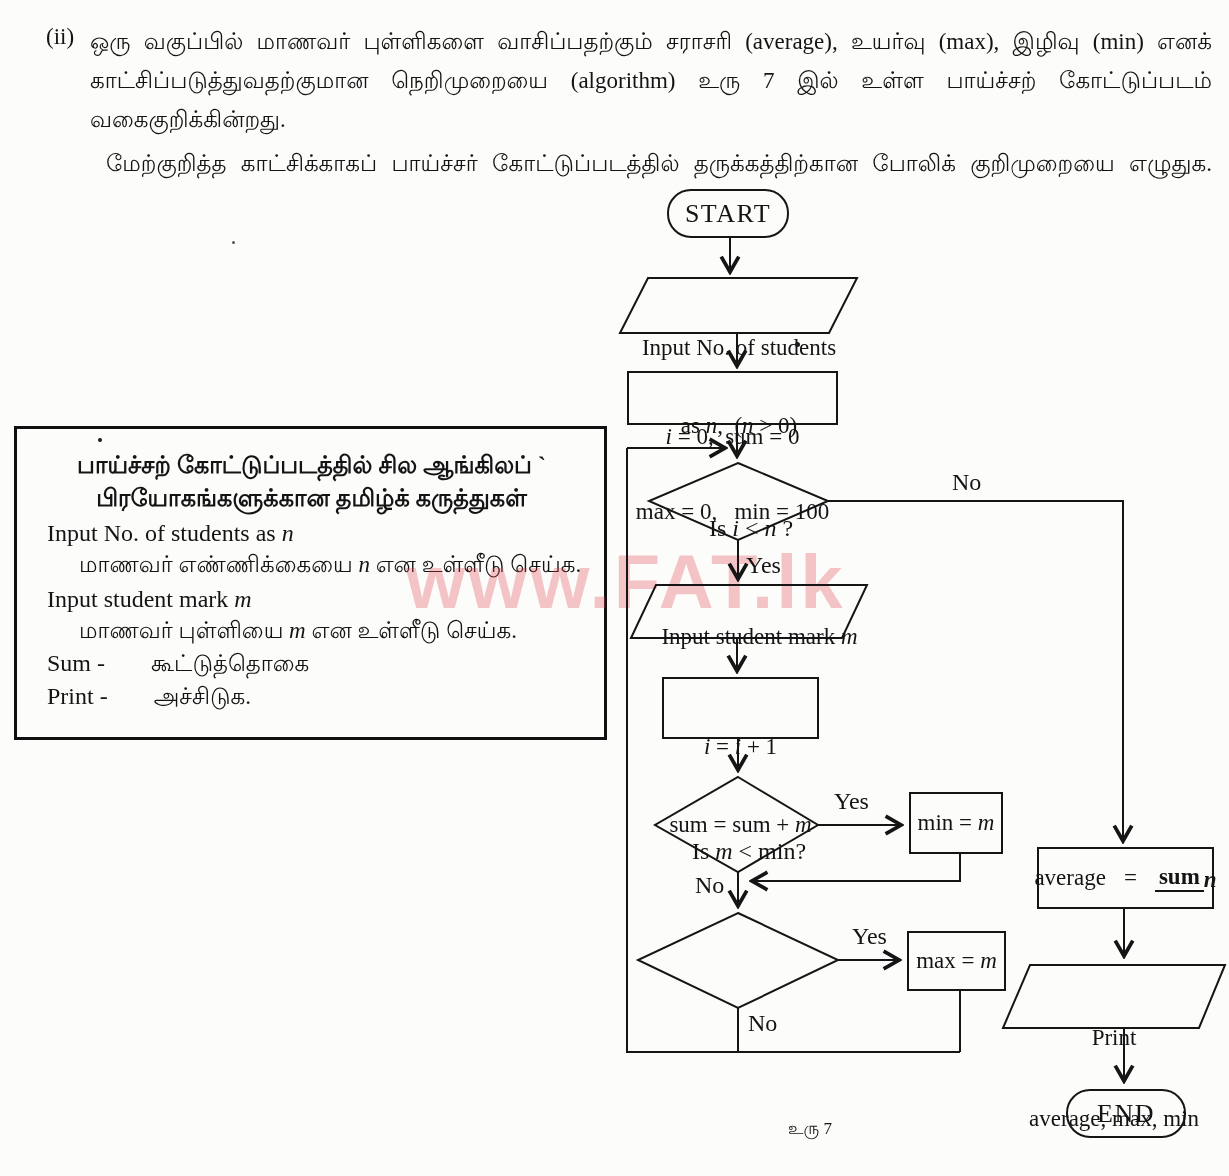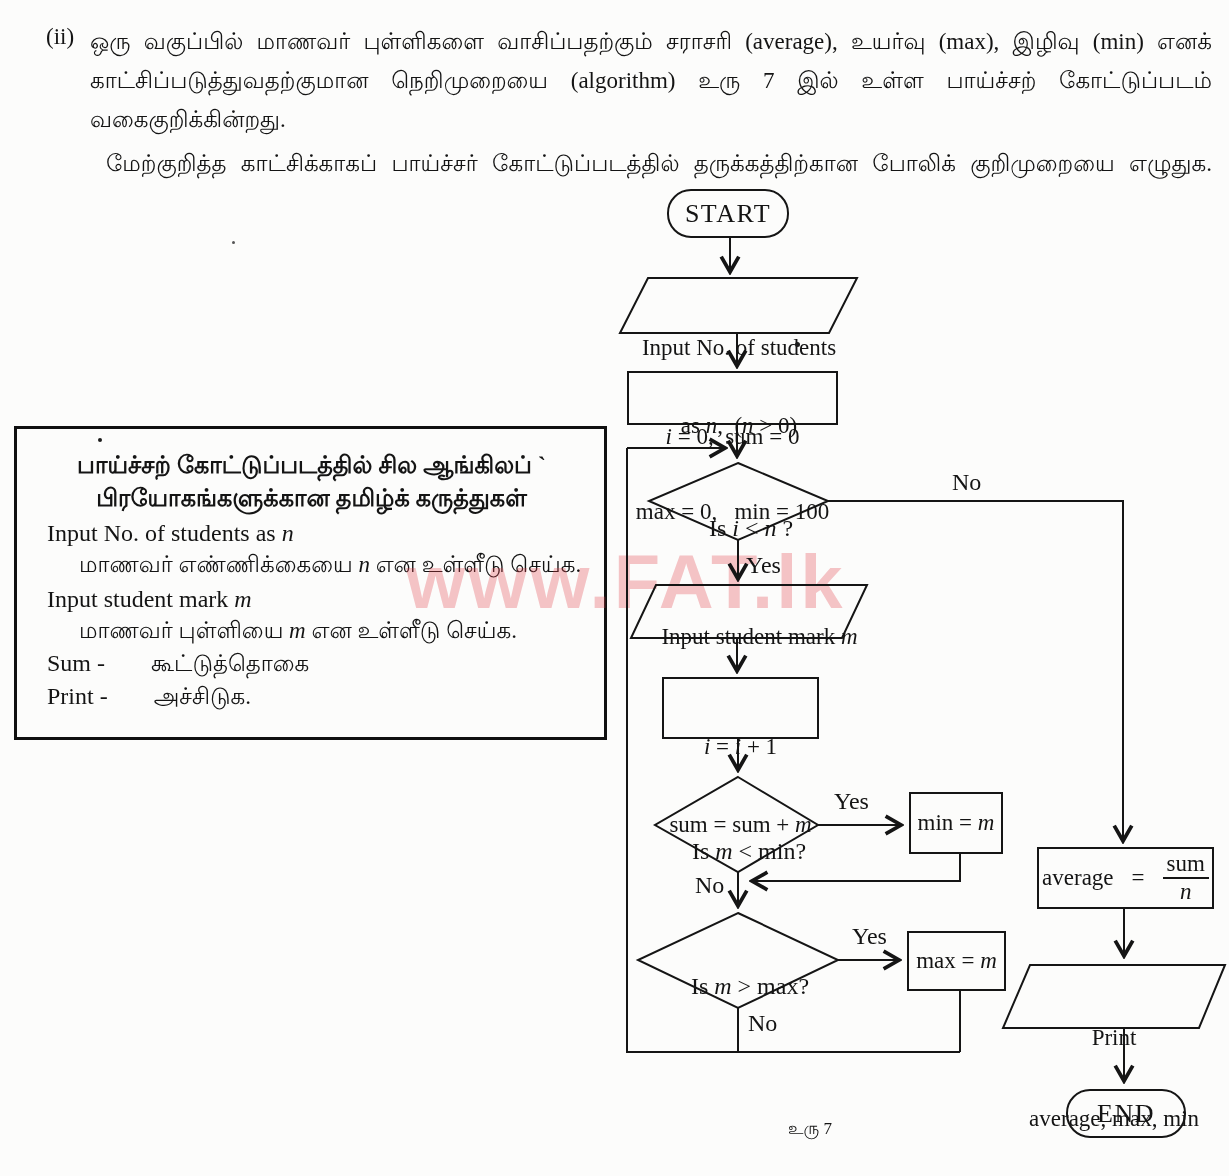--- a/index.html
+++ b/index.html
@@ -26,21 +26,21 @@
   .g-tamword{margin-left:46px; font-size:23px;}
   
   .flow-svg{position:absolute; left:0; top:0; z-index:2;}
   .flow-label{position:absolute; z-index:3; text-align:center; font-size:23px; line-height:26px; white-space:pre-wrap;}
   .flow-label div{white-space:pre-wrap;}
   .cc{display:flex; align-items:center; justify-content:center;border-radius:18px;}
   .terminator-text{font-size:26px; letter-spacing:1.5px;}
   .branch{position:absolute; z-index:3; font-size:24px;}
   .var{font-style:italic;}
   .avg{display:flex; align-items:center; justify-content:center; gap:18px; font-size:23px;}
-  .frac{display:inline-flex; flex-direction:column; align-items:center; line-height:24px;}
+  .frac{display:inline-flex; flex-direction:row; align-items:flex-end; line-height:24px;font-weight:bold;}
   .frac .num{border-bottom:2px solid #141414; padding:0 4px 1px 4px;}
   .frac .den{padding-top:1px;}
   .caption{position:absolute; z-index:3; font-size:17px;}
   
   .watermark{
     position:absolute; left:406px; top:538px; z-index:1;
     font-family:"Liberation Sans","DejaVu Sans",sans-serif;
     font-size:76px; font-weight:bold; letter-spacing:3px;
     color:rgba(226,62,74,0.30); white-space:nowrap;
   }
@@ -146,23 +146,20 @@
 
   <div class="flow-label" style="left:655px;top:812px;width:164px;font-size:24px;">
     <span>Is </span><span class="var">m</span><span> &lt; min?</span>
   </div>
   <div class="branch" style="left:834px;top:788px;">Yes</div>
   <div class="flow-label cc" style="left:910px;top:793px;width:92px;height:60px;">
     <span>min = </span><span class="var">m</span>
   </div>
   <div class="branch" style="left:695px;top:872px;">No</div>
 
-  <div class="flow-label" style="left:638px;top:947px;width:200px;font-size:24px;">
-    <span>Is </span><span class="var">m</span><span> &gt; max?</span>
-  </div>
   <div class="branch" style="left:852px;top:923px;">Yes</div>
   <div class="flow-label cc" style="left:908px;top:932px;width:97px;height:58px;">
     <span>max = </span><span class="var">m</span>
   </div>
   <div class="branch" style="left:748px;top:1010px;">No</div>
 
   <div class="flow-label avg" style="left:1038px;top:848px;width:175px;height:60px;">
     <span>average</span><span>=</span>
     <span class="frac"><span class="num">sum</span><span class="den var">n</span></span>
   </div>

